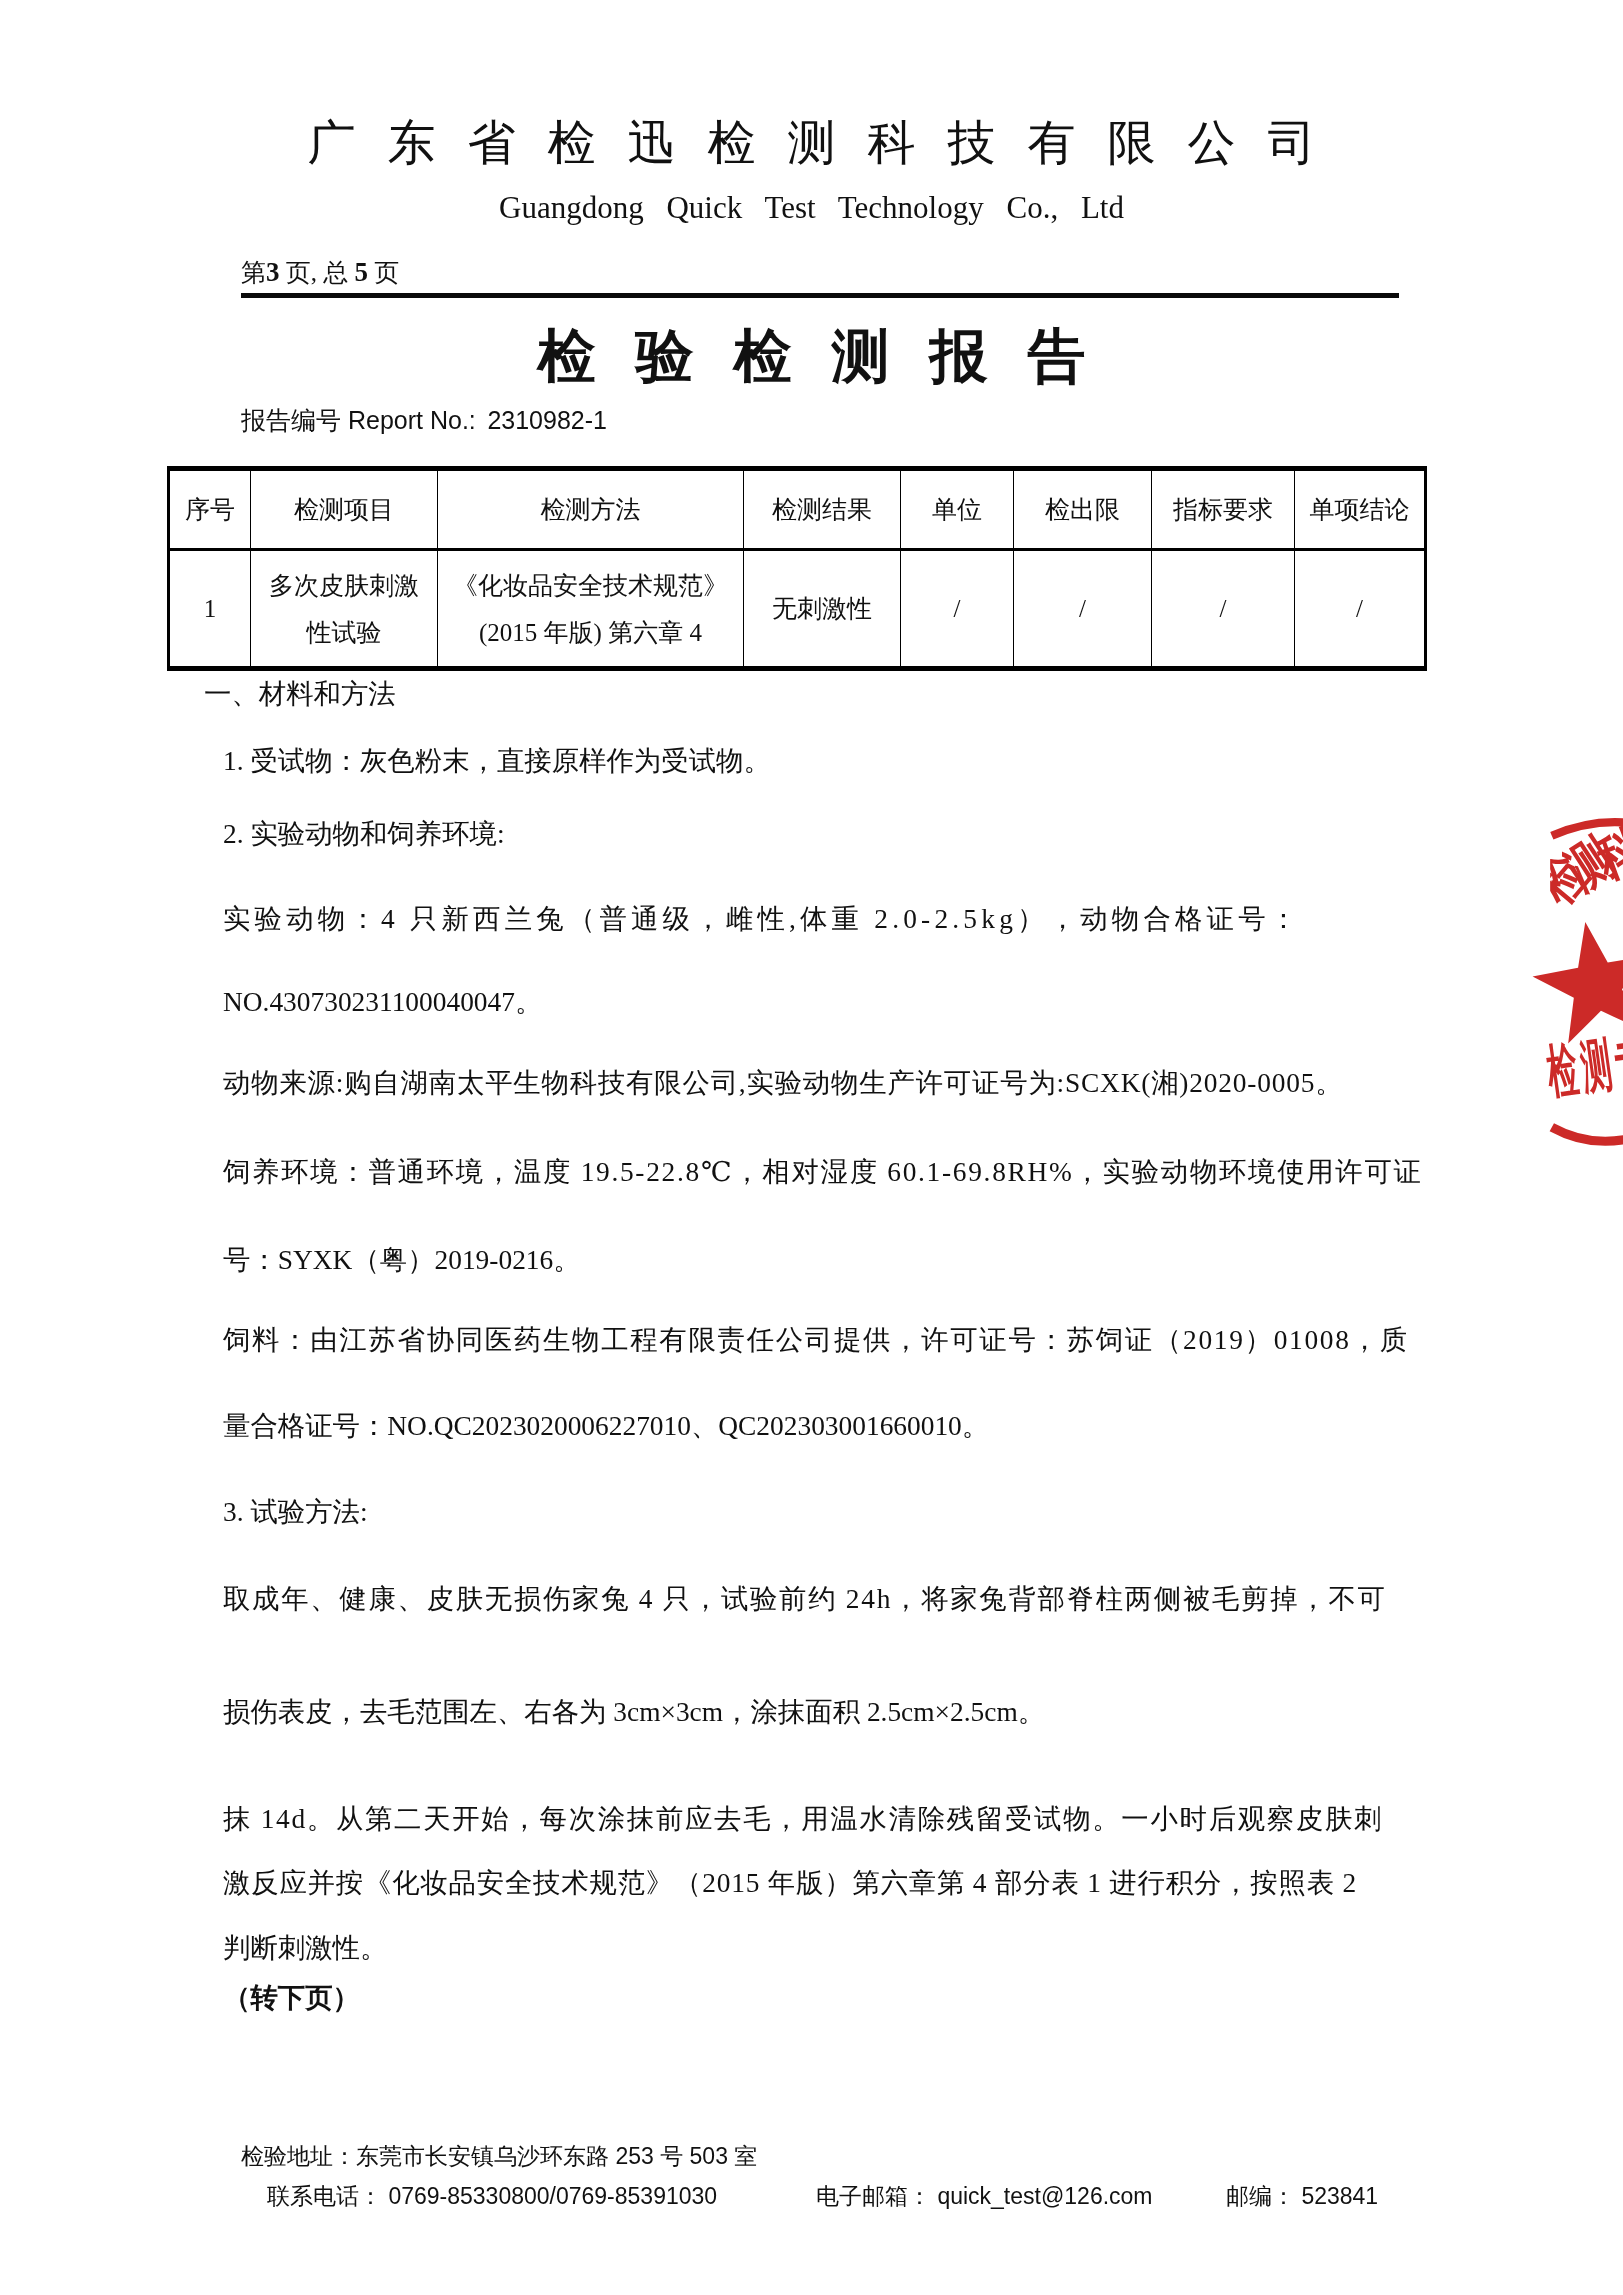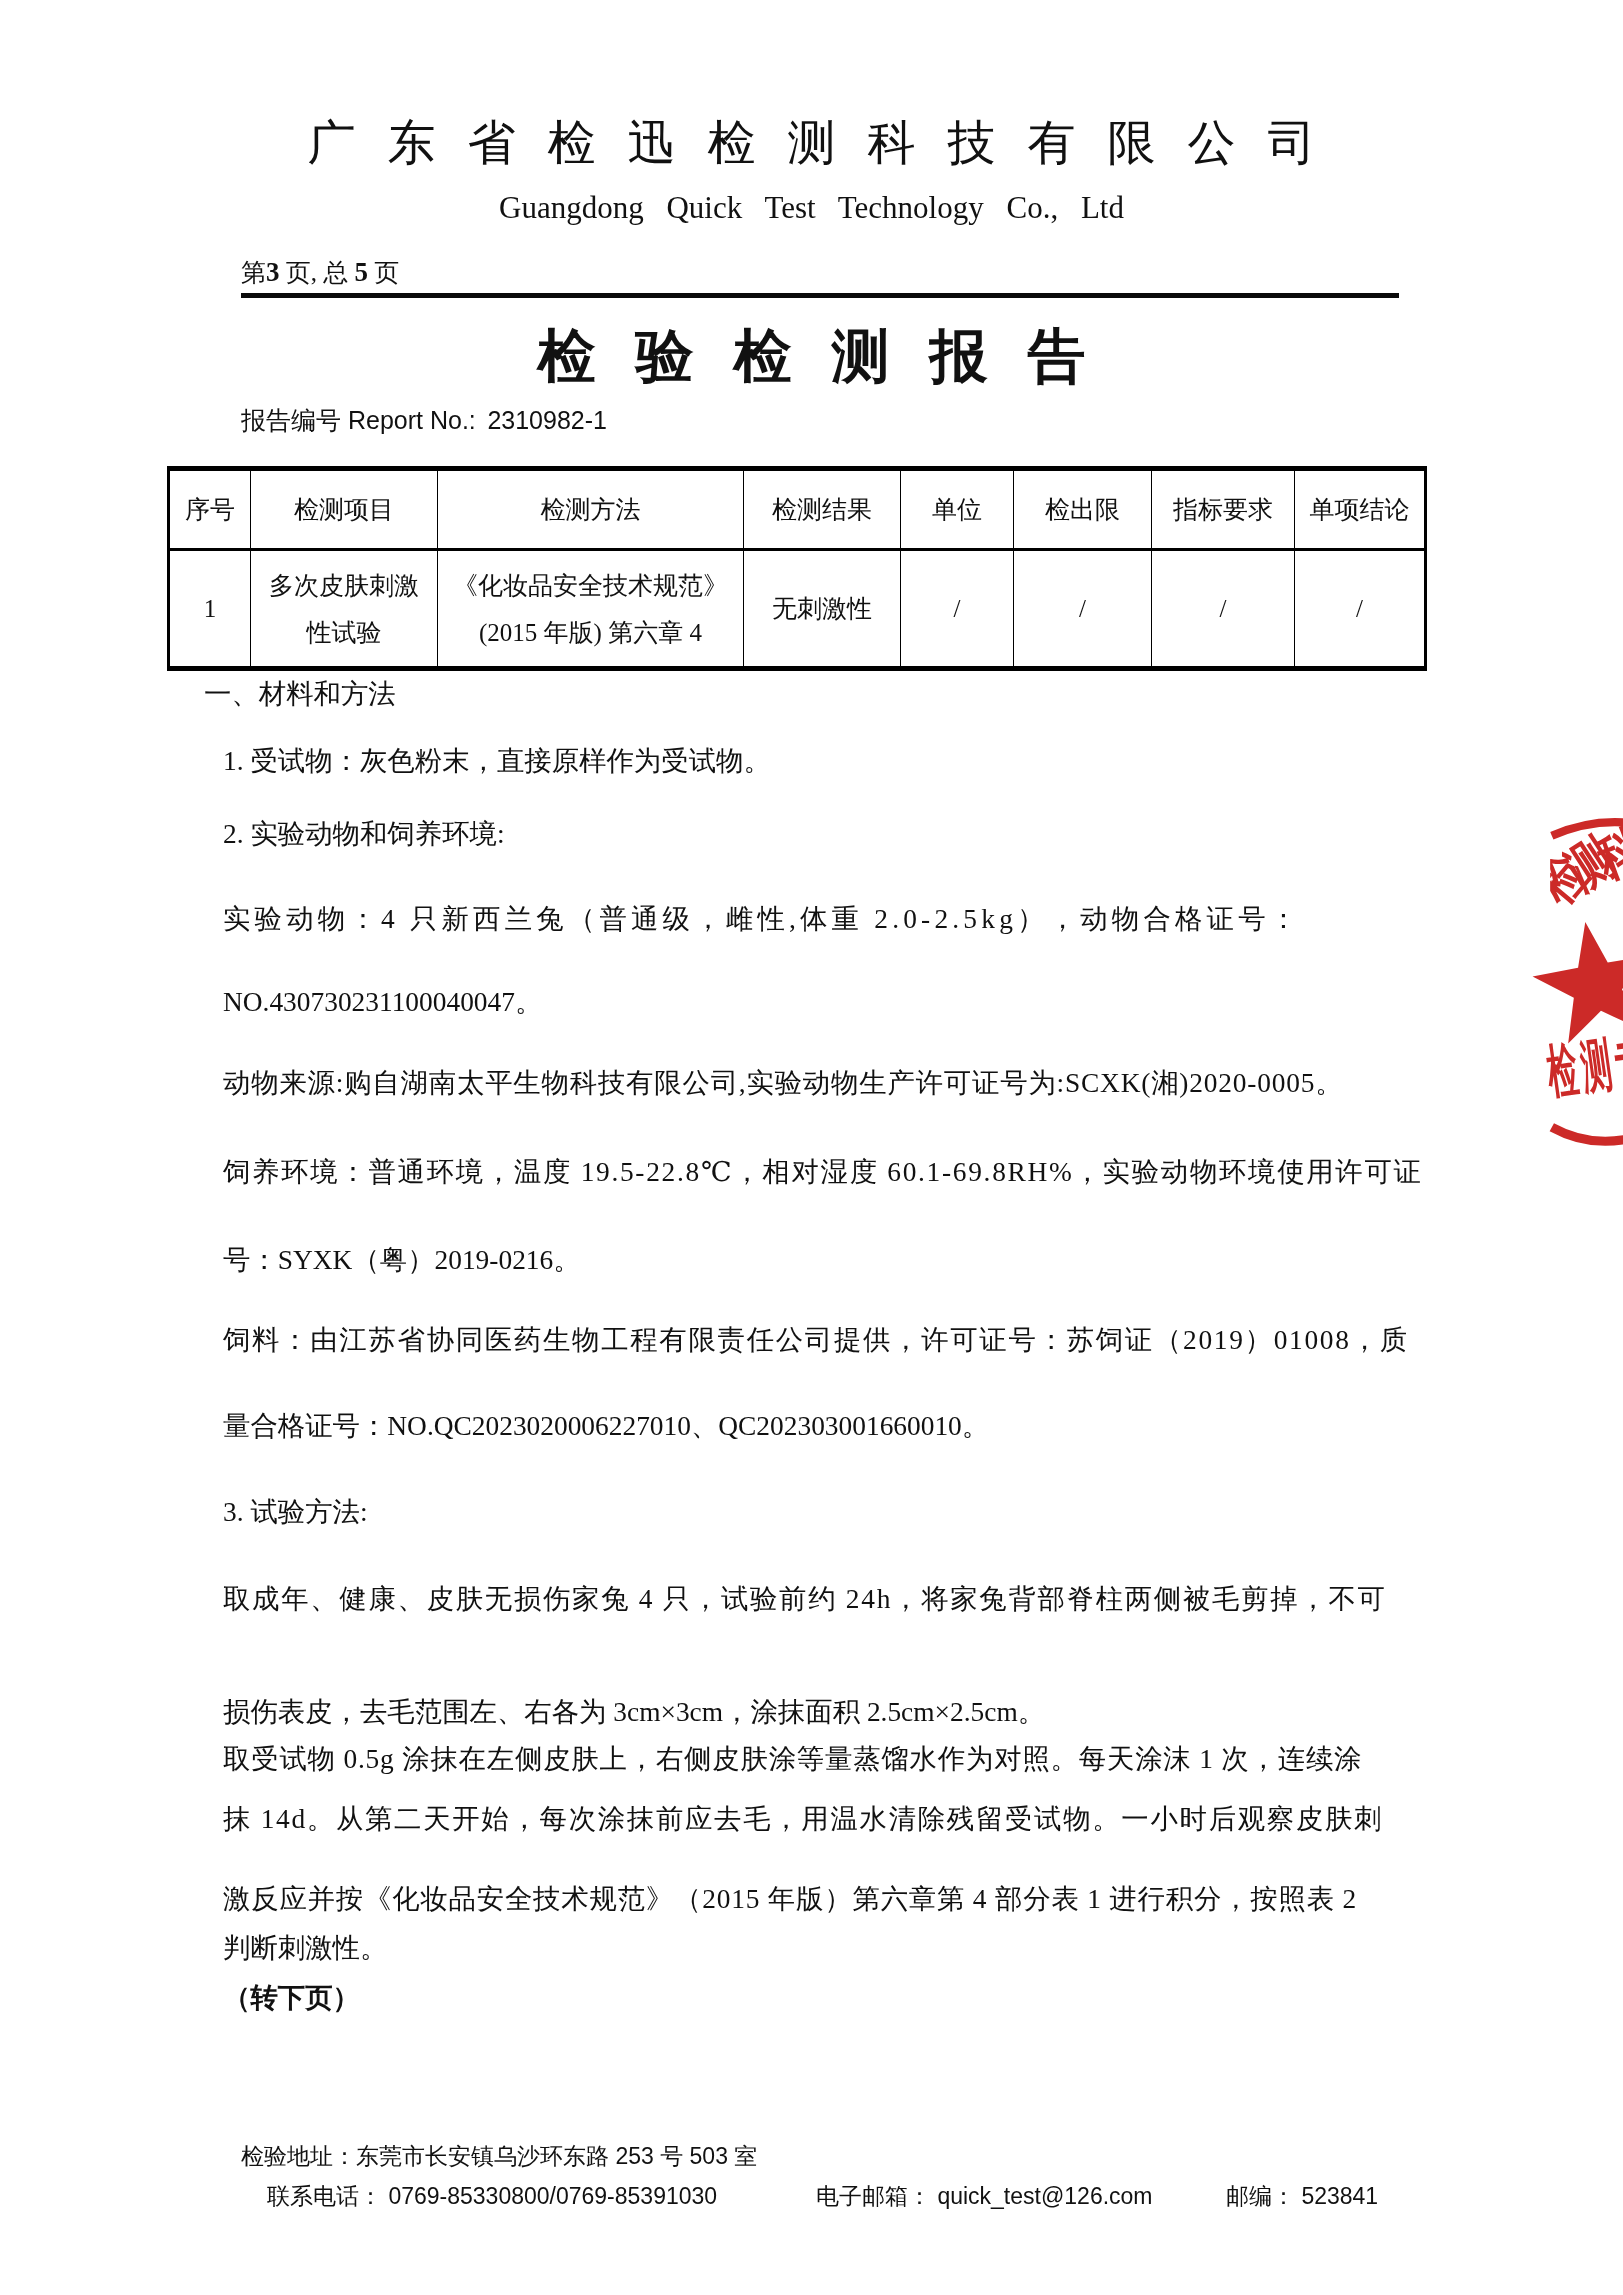--- a/index.html
+++ b/index.html
@@ -140,23 +140,22 @@
   <div class="bl sp5" style="top:902px;left:223px;">实验动物：4 只新西兰兔（普通级，雌性,体重 2.0-2.5kg），动物合格证号：</div>
   <div class="bl" style="top:985px;left:223px;">NO.430730231100040047。</div>
   <div class="bl sp1" style="top:1066px;left:223px;">动物来源:购自湖南太平生物科技有限公司,实验动物生产许可证号为:SCXK(湘)2020-0005。</div>
   <div class="bl sp2" style="top:1155px;left:223px;">饲养环境：普通环境，温度 19.5-22.8℃，相对湿度 60.1-69.8RH%，实验动物环境使用许可证</div>
   <div class="bl" style="top:1243px;left:223px;">号：SYXK（粤）2019-0216。</div>
   <div class="bl sp2" style="top:1323px;left:223px;">饲料：由江苏省协同医药生物工程有限责任公司提供，许可证号：苏饲证（2019）01008，质</div>
   <div class="bl" style="top:1409px;left:223px;">量合格证号：NO.QC2023020006227010、QC202303001660010。</div>
   <div class="bl" style="top:1495px;left:223px;">3.  试验方法:</div>
   <div class="bl sp2" style="top:1582px;left:223px;">取成年、健康、皮肤无损伤家兔 4 只，试验前约 24h，将家兔背部脊柱两侧被毛剪掉，不可</div>
   <div class="bl" style="top:1667px;left:223px;margin-top:28px;">损伤表皮，去毛范围左、右各为 3cm×3cm，涂抹面积 2.5cm×2.5cm。</div>
-  <div class="bl sp1" style="top:1742px;left:223px;">取受试物 0.5g 涂抹在左侧皮肤上，右侧皮肤涂等量蒸馏水作为对照。每天涂沫 1 次，连续涂</div>
   <div class="bl sp2" style="top:1802px;left:223px;">抹 14d。从第二天开始，每次涂抹前应去毛，用温水清除残留受试物。一小时后观察皮肤刺</div>
-  <div class="bl sp1" style="top:1866px;left:223px;margin-top:16px;">激反应并按《化妆品安全技术规范》（2015 年版）第六章第 4 部分表 1 进行积分，按照表 2</div>
+  <div class="bl sp1" style="top:1866px;left:223px;">激反应并按《化妆品安全技术规范》（2015 年版）第六章第 4 部分表 1 进行积分，按照表 2</div>
   <div class="bl" style="top:1931px;left:223px;">判断刺激性。</div>
   <div class="bl bold" style="top:1981px;left:223px;">（转下页）</div>
 
   <svg class="stamp" viewBox="0 0 122 405">
 
     <path d="M36,24 Q80,5 124,8" fill="none" stroke-width="10" stroke="#cc2a28"></path>
 
     <path d="M36,376 Q78,399 124,391" fill="none" stroke-width="11" stroke="#cc2a28"></path>
 
     <text font-size="64" text-anchor="middle" dominant-baseline="central" transform="translate(48,76) rotate(-50) scale(0.8,1)" fill="#cc2a28">检</text>

